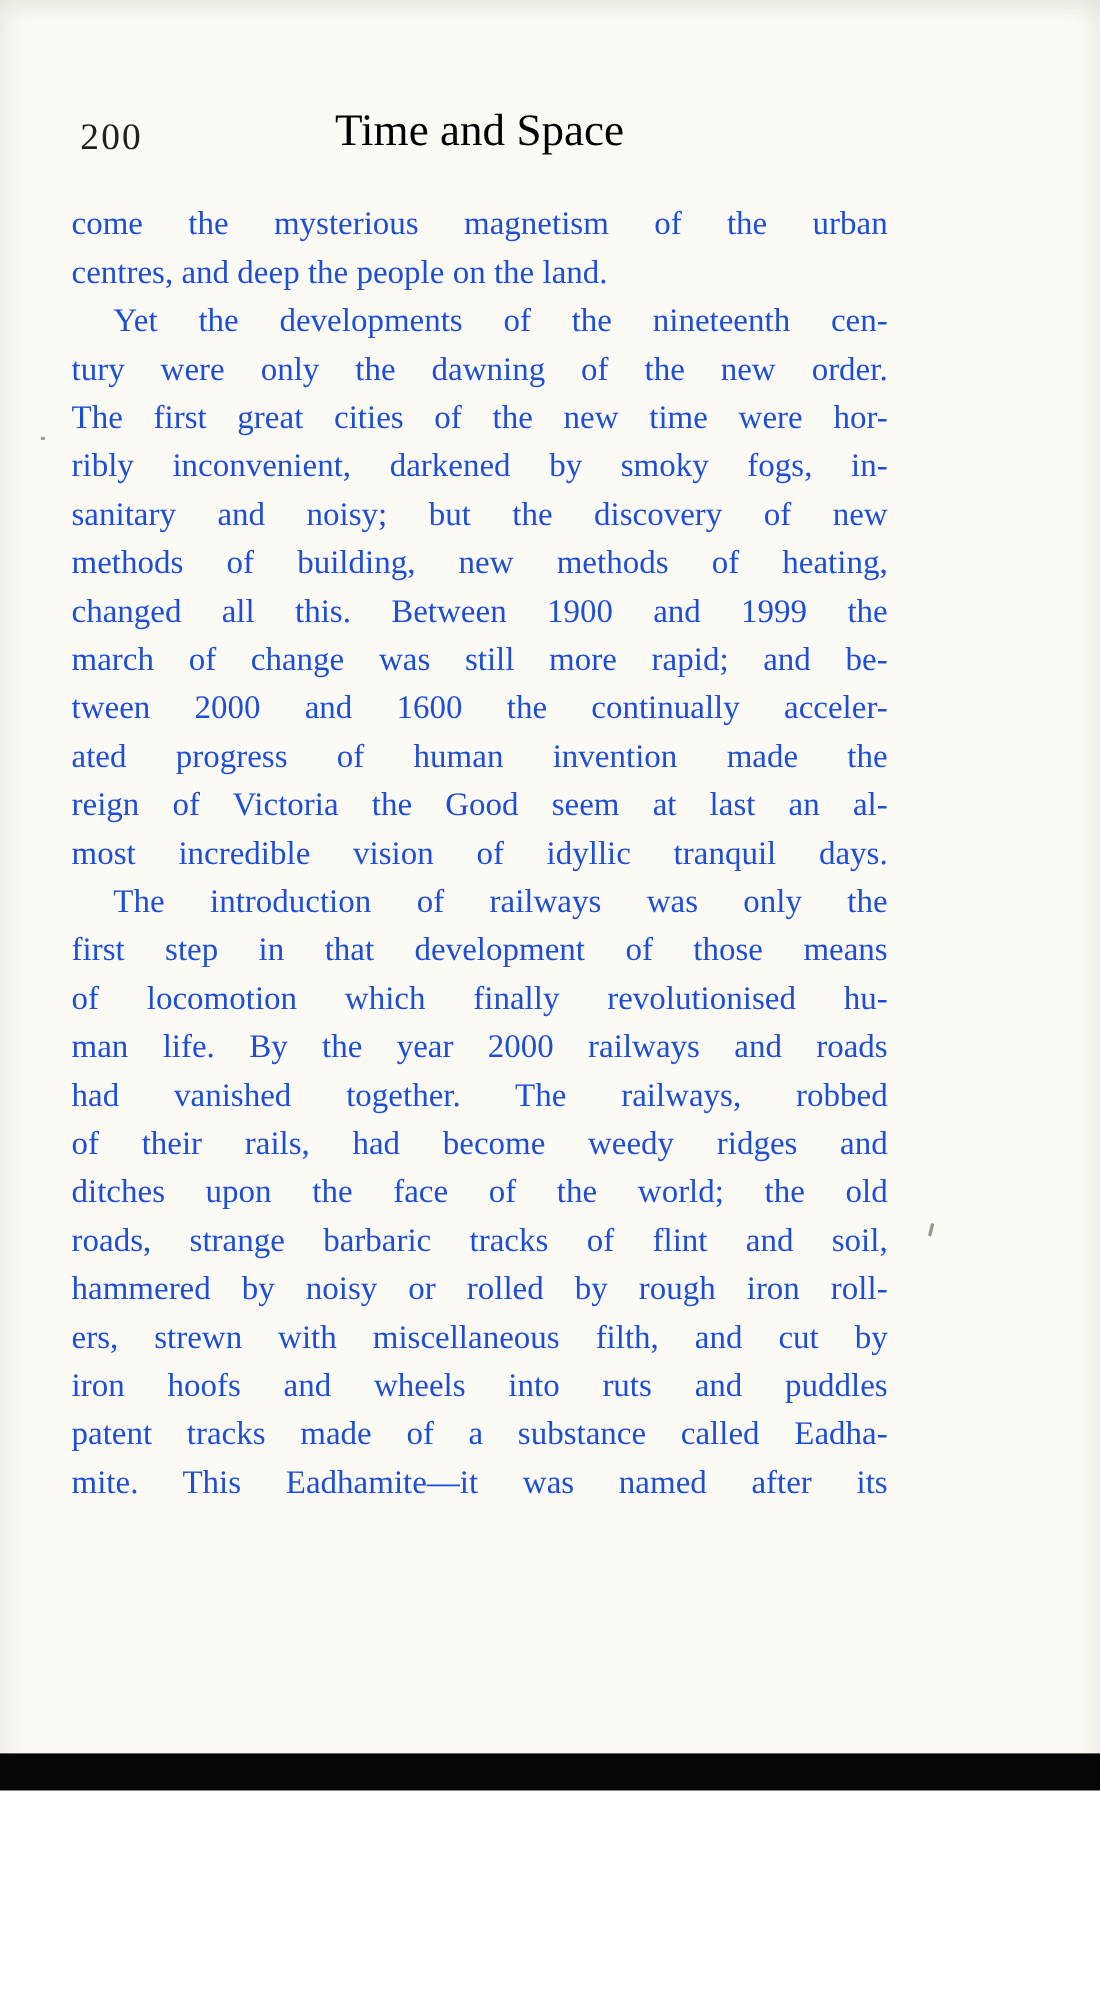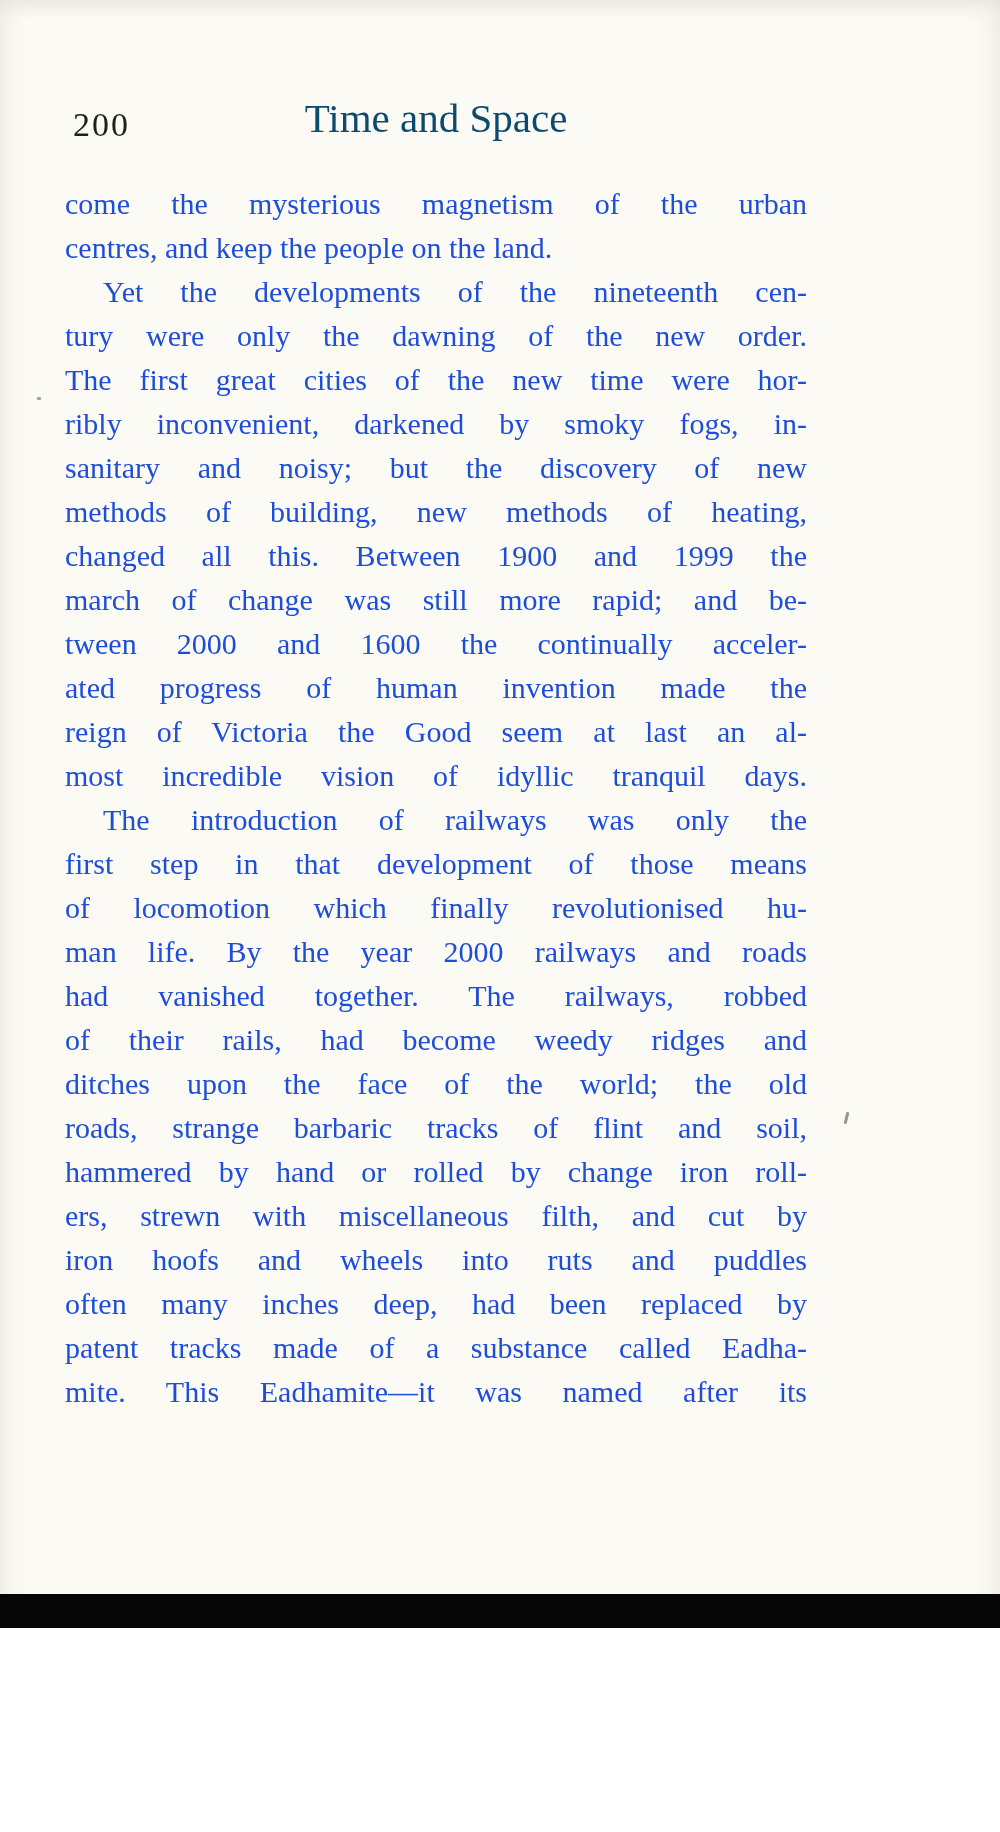--- a/index.html
+++ b/index.html
@@ -34,21 +34,21 @@
     position: absolute;
     left: 8px;
     top: 12px;
     font-size: 34px;
     letter-spacing: 2px;
     color: #23201b;
   }
   .page-title {
     text-align: center;
     font-size: 41px;
-    color: #0c4a6e;
+    color: #000000;
   }
   .body-text {
     font-size: 30px;
     line-height: 44px;
     color: #1d4ed8;
   }
   .line {
     text-align: justify;
     text-align-last: justify;
     white-space: normal;
@@ -95,45 +95,44 @@
 
   <div class="content">
 
     <div class="header">
       <span class="page-number">200</span>
       <div class="page-title">Time and Space</div>
     </div>
 
     <div class="body-text">
         <div class="line">come the mysterious magnetism of the urban</div>
-        <div class="line nojust">centres, and keep the people on the land.</div>
+        <div class="line nojust">centres, and deep the people on the land.</div>
         <div class="line indent">Yet the developments of the nineteenth cen-</div>
         <div class="line">tury were only the dawning of the new order.</div>
         <div class="line">The first great cities of the new time were hor-</div>
         <div class="line">ribly inconvenient, darkened by smoky fogs, in-</div>
         <div class="line">sanitary and noisy; but the discovery of new</div>
         <div class="line">methods of building, new methods of heating,</div>
         <div class="line">changed all this.  Between 1900 and 1999 the</div>
         <div class="line">march of change was still more rapid; and be-</div>
         <div class="line">tween 2000 and 1600 the continually acceler-</div>
         <div class="line">ated progress of human invention made the</div>
         <div class="line">reign of Victoria the Good seem at last an al-</div>
         <div class="line">most incredible vision of idyllic tranquil days.</div>
         <div class="line indent">The introduction of railways was only the</div>
         <div class="line">first step in that development of those means</div>
         <div class="line">of locomotion which finally revolutionised hu-</div>
         <div class="line">man life.  By the year 2000 railways and roads</div>
         <div class="line">had vanished together.  The railways, robbed</div>
         <div class="line">of their rails, had become weedy ridges and</div>
         <div class="line">ditches upon the face of the world; the old</div>
         <div class="line">roads, strange barbaric tracks of flint and soil,</div>
-        <div class="line">hammered by hand or rolled by change iron roll-</div>
+        <div class="line">hammered by noisy or rolled by rough iron roll-</div>
         <div class="line">ers, strewn with miscellaneous filth, and cut by</div>
         <div class="line">iron hoofs and wheels into ruts and puddles</div>
-        <div class="line">often many inches deep, had been replaced by</div>
         <div class="line">patent tracks made of a substance called Eadha-</div>
         <div class="line">mite.  This Eadhamite—it was named after its</div>
       </div>
 
   </div>
 
   <span class="speck speck-left"></span>
   <span class="speck speck-right"></span>
 
   <div class="scan-bar" style="background: rgb(6, 6, 6);"></div>

